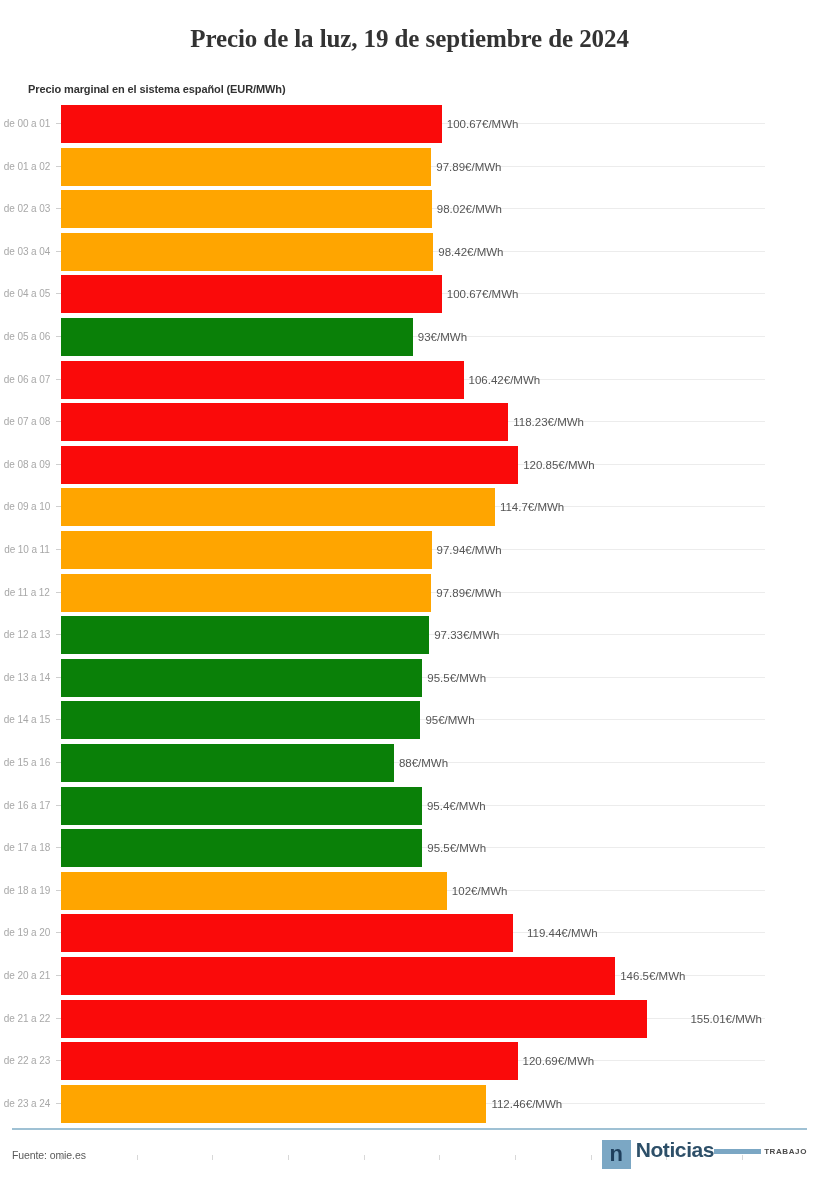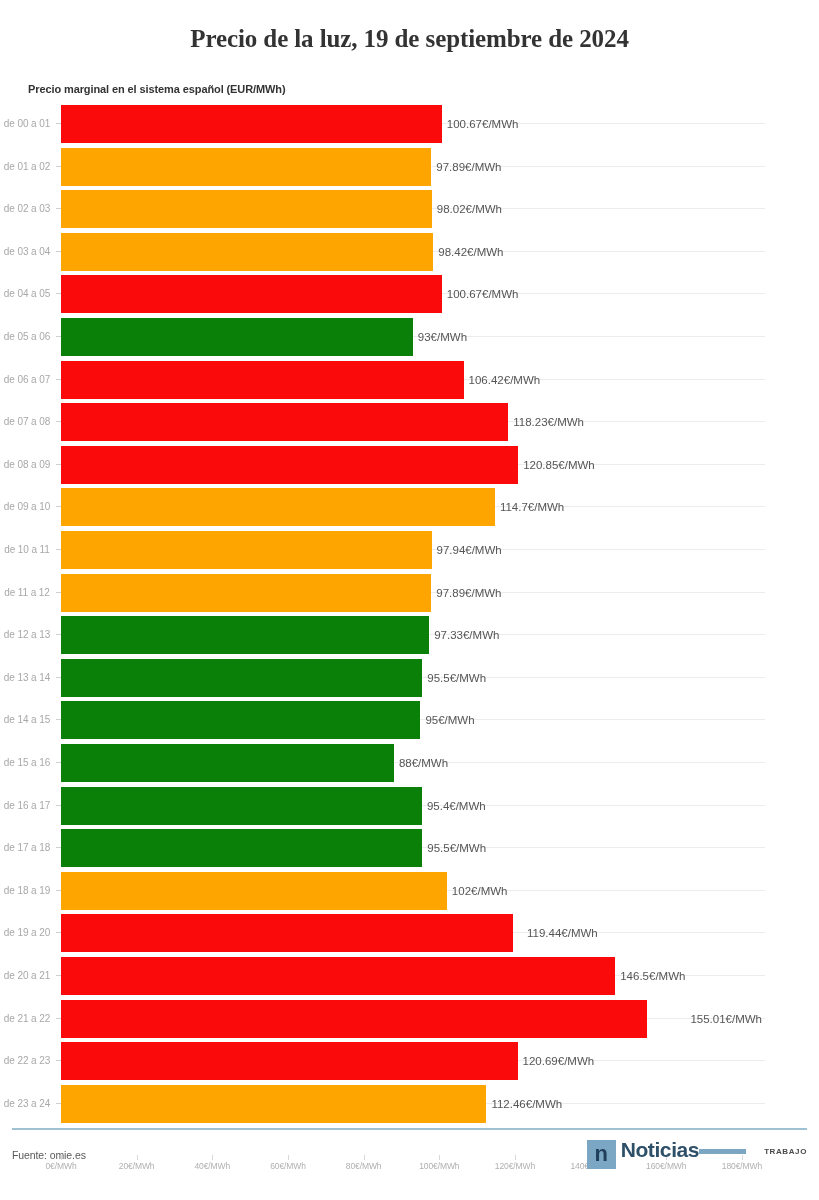--- a/index.html
+++ b/index.html
@@ -171,21 +171,21 @@
     font-family: "Liberation Sans", sans-serif;
     font-weight: bold;
     font-size: 21px;
     line-height: 20px;
     color: #2d4f68;
     letter-spacing: -0.4px;
   }
   #logo-sub-row {
     display: flex;
     align-items: center;
-    gap: 18px;
+    gap: 3px;
     margin-top: 2px;
   }
   #logo-sub-bar {
     width: 47px; height: 5px;
     background: #7ba7c4;
   }
   #logo-subtext {
     font-size: 8px;
     font-weight: bold;
     color: #4a4a4a;
@@ -364,32 +364,20 @@
         <div class="bar" style="width: 456.57px; background: rgb(250, 10, 10);"></div>
         <div class="bar-value" style="left: 517.57px;">120.69€/MWh</div>
       </div>
       <div class="bar-row" style="top: 979.8px;">
         <div class="row-label">de 23 a 24</div>
         <div class="tick-dash"></div>
         <div class="bar" style="width: 425.436px; background: rgb(255, 165, 0);"></div>
         <div class="bar-value" style="left: 486.436px;">112.46€/MWh</div>
       </div>
     </div>
-  <div id="x-axis">
-      <div class="x-tick-label" style="left: 61px;">0€/MWh</div>
-      <div class="x-tick-label" style="left: 136.66px;">20€/MWh</div>
-      <div class="x-tick-label" style="left: 212.32px;">40€/MWh</div>
-      <div class="x-tick-label" style="left: 287.98px;">60€/MWh</div>
-      <div class="x-tick-label" style="left: 363.64px;">80€/MWh</div>
-      <div class="x-tick-label" style="left: 439.3px;">100€/MWh</div>
-      <div class="x-tick-label" style="left: 514.96px;">120€/MWh</div>
-      <div class="x-tick-label" style="left: 590.62px;">140€/MWh</div>
-      <div class="x-tick-label" style="left: 666.28px;">160€/MWh</div>
-      <div class="x-tick-label" style="left: 741.94px;">180€/MWh</div>
-    </div>
 <div class="vtick" style="left: 61px;"></div>
     <div class="vtick" style="left: 136.66px;"></div>
     <div class="vtick" style="left: 212.32px;"></div>
     <div class="vtick" style="left: 287.98px;"></div>
     <div class="vtick" style="left: 363.64px;"></div>
     <div class="vtick" style="left: 439.3px;"></div>
     <div class="vtick" style="left: 514.96px;"></div>
     <div class="vtick" style="left: 590.62px;"></div>
     <div class="vtick" style="left: 666.28px;"></div>
     <div class="vtick" style="left: 741.94px;"></div>

